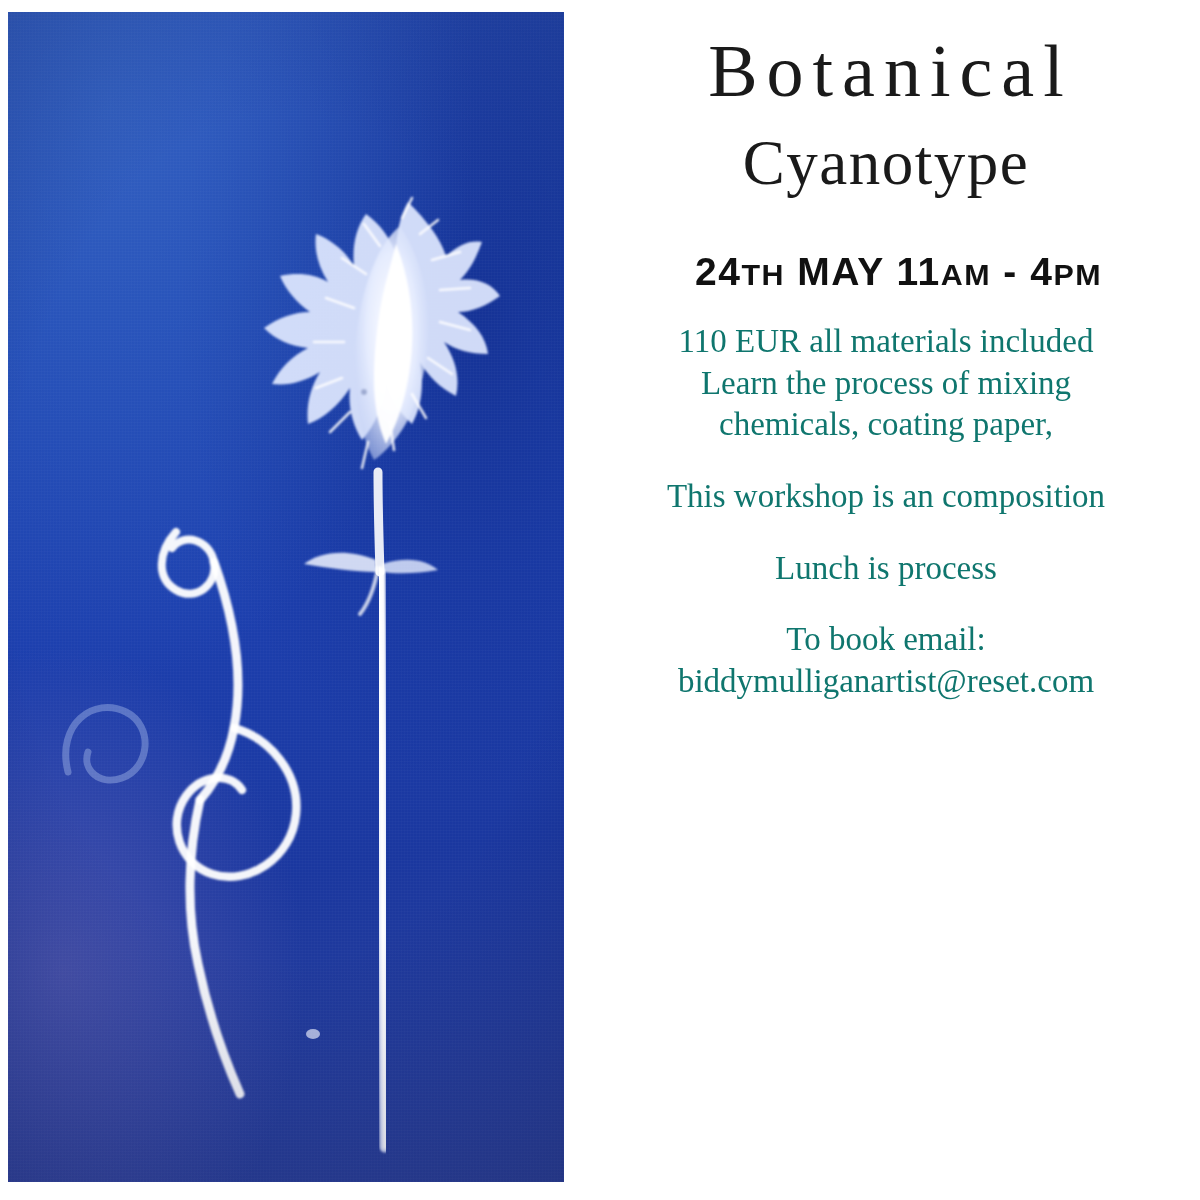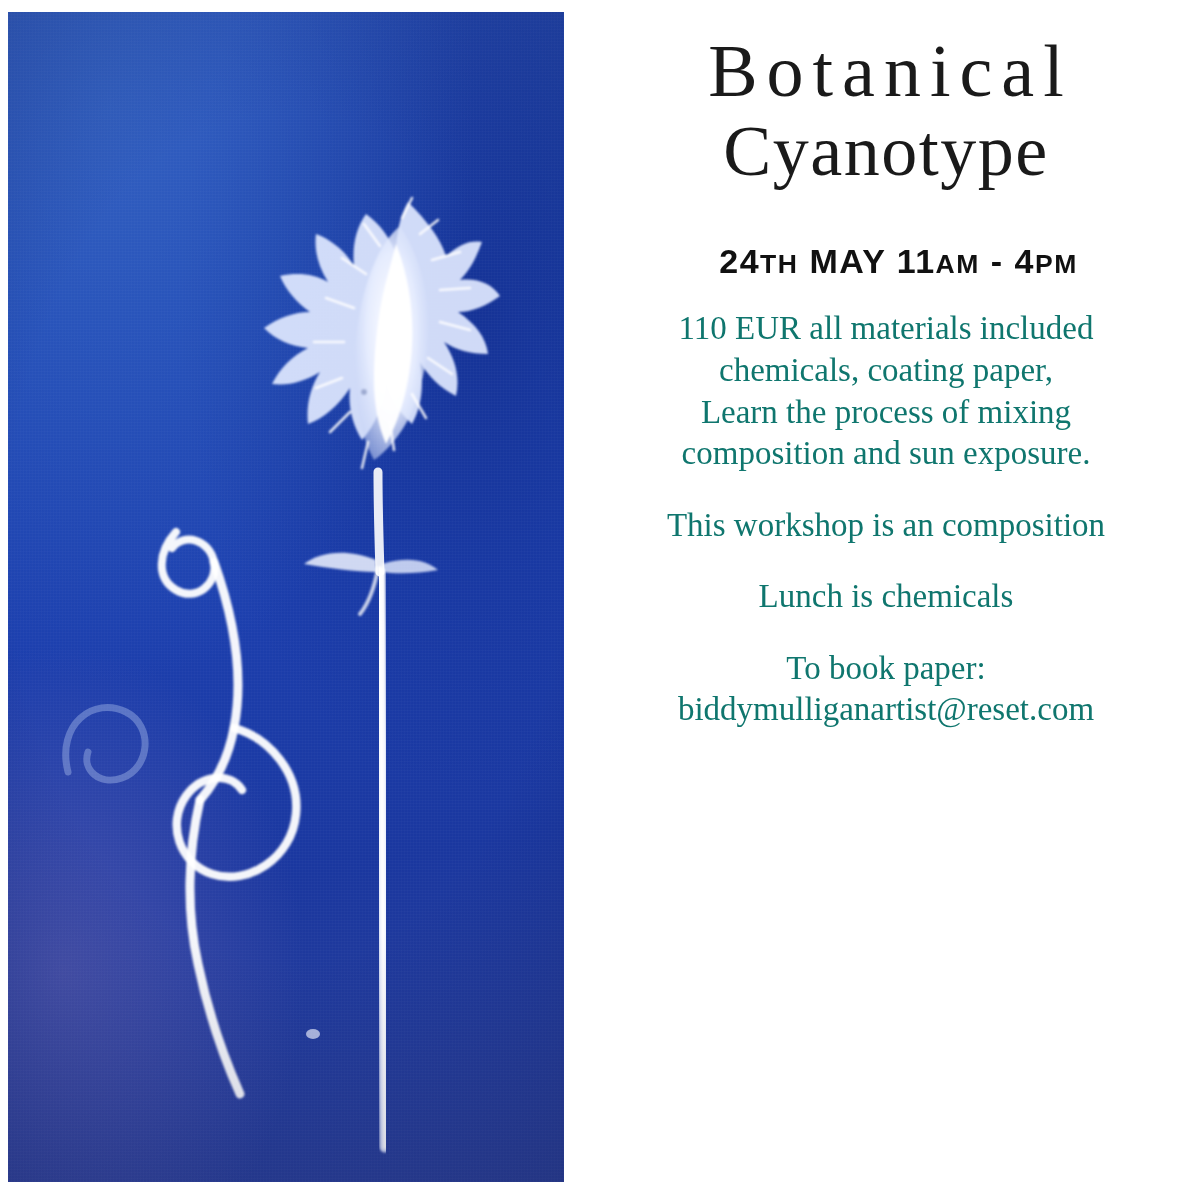--- a/index.html
+++ b/index.html
@@ -82,23 +82,23 @@
   .title-line {
     display: block;
     white-space: nowrap;
   }
   .title-line-1 {
     font-size: 74px;
     letter-spacing: 9px;
     text-indent: 9px;
   }
   .title-line-2 {
-    font-size: 72px;
+    font-size: 63px;
     letter-spacing: 1.5px;
-    margin-top: 6px;
+    margin-top: 22px;
   }
   .title-line-3 {
     font-size: 84px;
     letter-spacing: 1.5px;
     margin-top: 2px;
   }
 
   .subhead {
     margin-top: 44px;
     font-family: "Liberation Sans", sans-serif;
@@ -108,21 +108,21 @@
   }
   .subhead-line {
     display: block;
     white-space: nowrap;
   }
   .sub-line-1 {
     font-size: 39px;
     letter-spacing: 1.5px;
   }
   .sub-line-2 {
-    font-size: 34px;
+    font-size: 39px;
     letter-spacing: 1.5px;
     margin-top: 8px;
     margin-left: 25px;
   }
   .smallcap {
     font-size: 0.78em;
   }
 
   .body-block {
     margin-top: 26px;
@@ -282,32 +282,31 @@
       <span class="title-line title-line-1">Botanical</span>
       <span class="title-line title-line-2">Cyanotype</span>
     </h1>
 
     <div class="subhead">
       <span class="subhead-line sub-line-2">24<span class="smallcap">TH</span> MAY 11<span class="smallcap">AM</span> - 4<span class="smallcap">PM</span></span>
     </div>
 
     <div class="body-block">
       <p>110 EUR all materials included</p>
+      <p>Learn the process of mixing</p>
       <p>chemicals, coating paper,</p>
-      <p>Learn the process of mixing</p>
-      <p>composition and sun exposure.</p>
 
       <div class="body-gap"></div>
 
       <p>This workshop is an composition</p>
 
       <div class="body-gap"></div>
 
-      <p>Lunch is chemicals</p>
+      <p>Lunch is process</p>
 
       <div class="body-gap"></div>
 
-      <p>To book paper:</p>
+      <p>To book email:</p>
       <p class="email-line">biddymulliganartist@reset.com</p>
     </div>
 
   </div>
 </div>
 
 </body></html>

